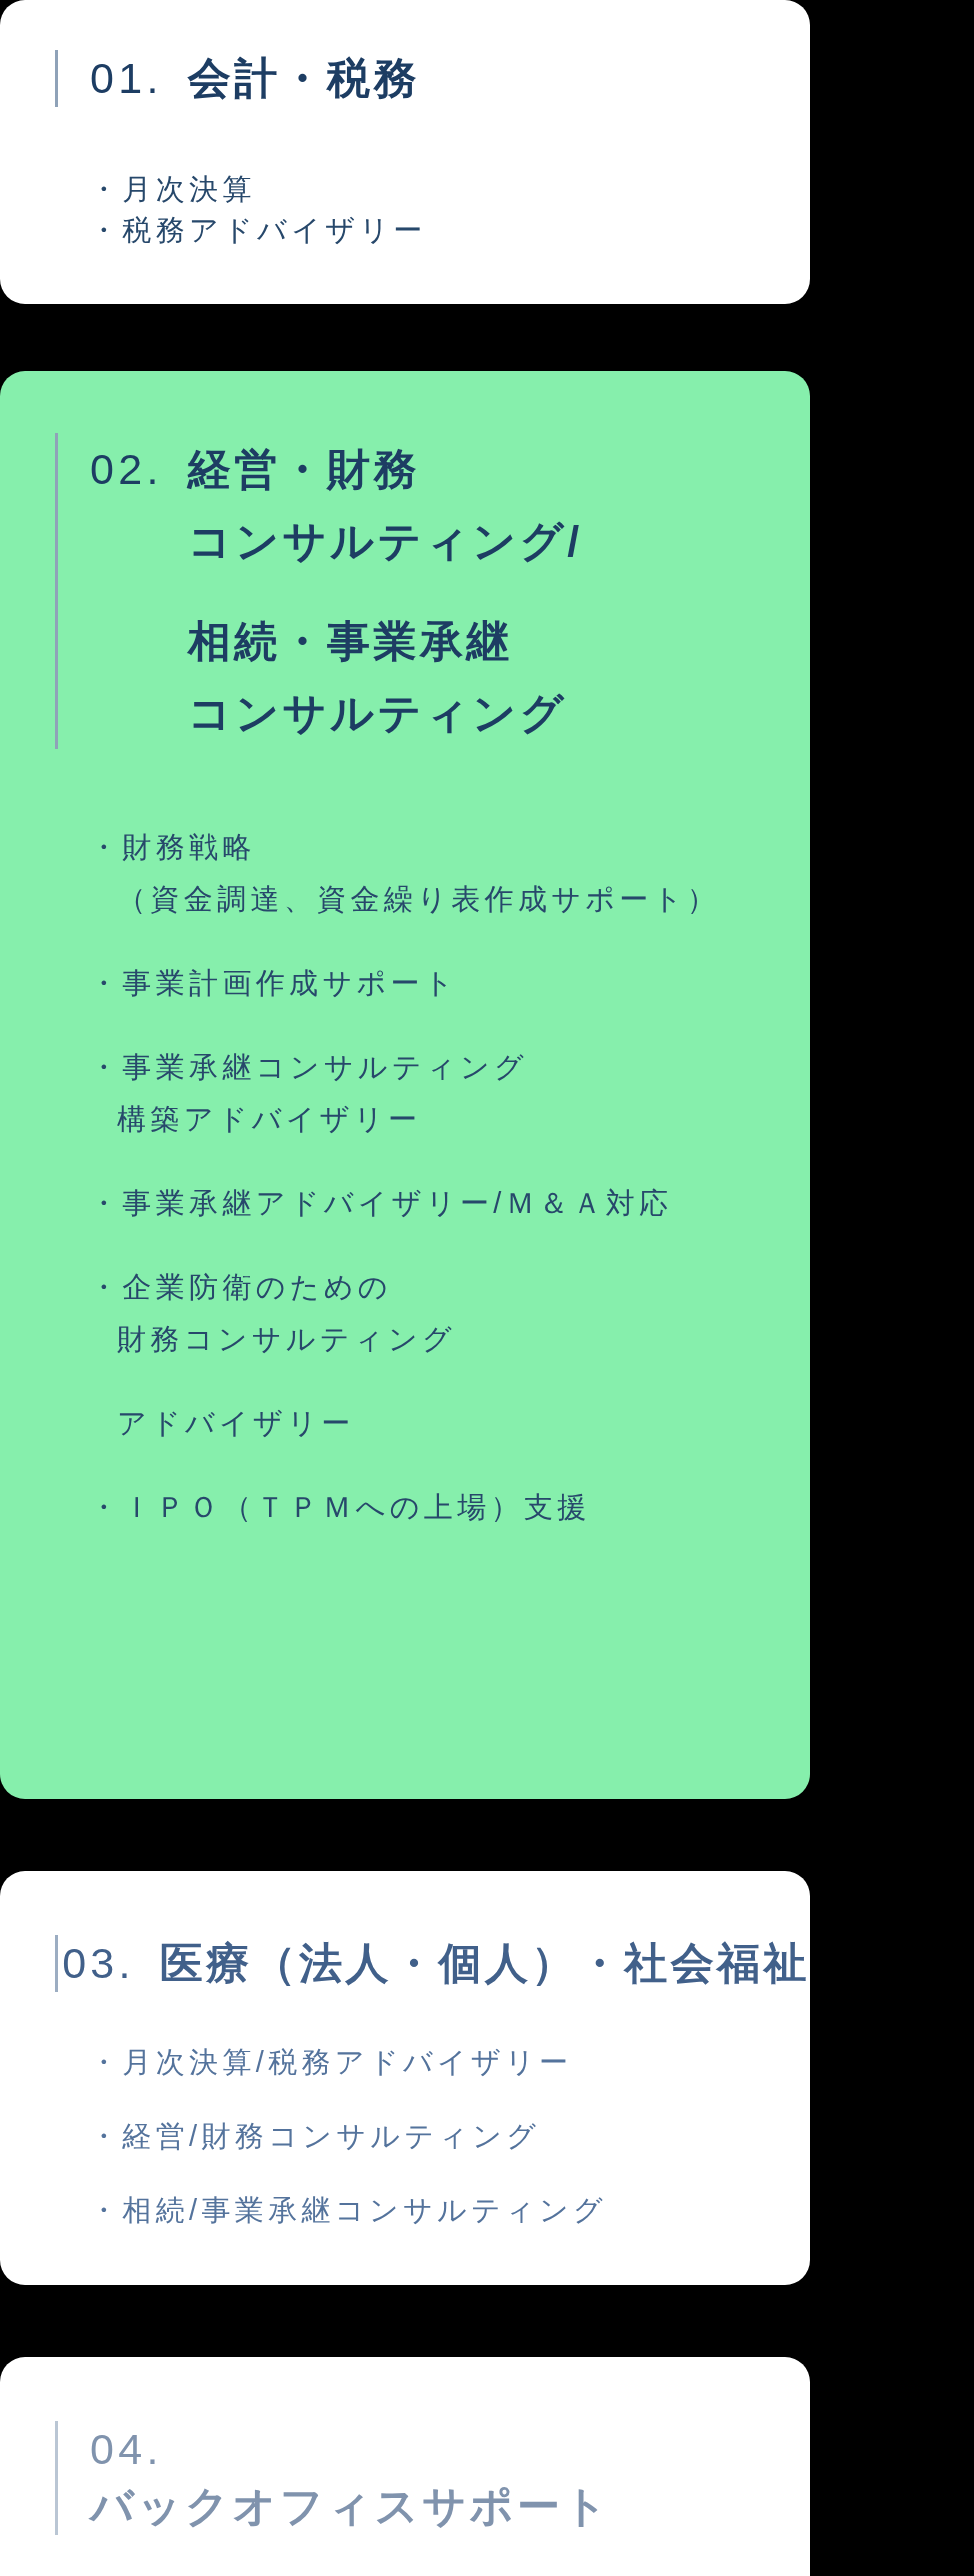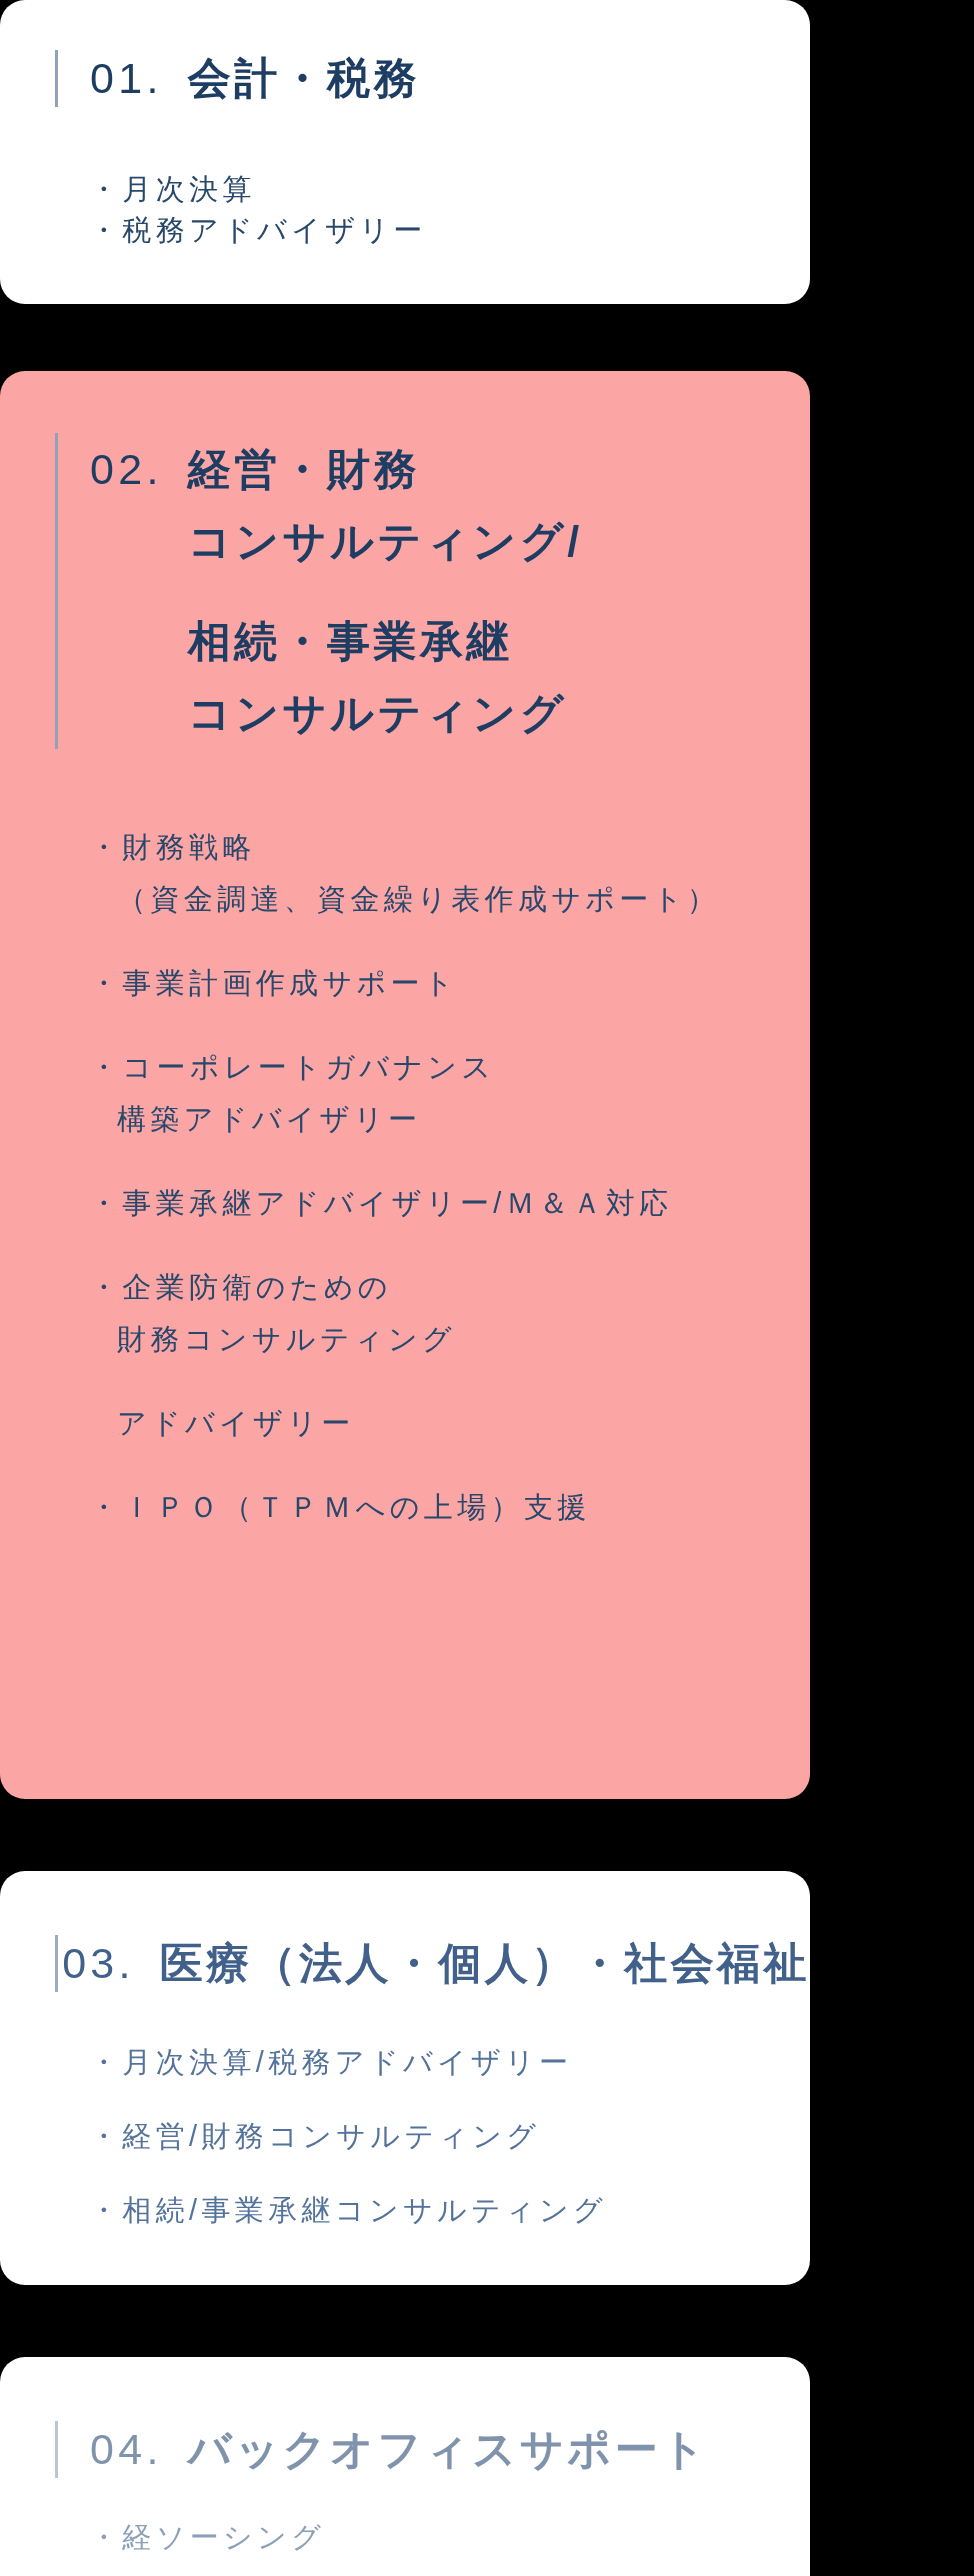--- a/index.html
+++ b/index.html
@@ -70,21 +70,21 @@
   .card-2 .item:last-child { margin-bottom:0; }
 
   .card-3 { min-height:414px; margin-top:72px; padding-top:64px; padding-bottom:49px; }
   .card-3 .card-heading { font-size:43px; line-height:57px;justify-content:flex-end; }
   .card-3 .item-list { margin-top:44px; }
   .card-3 .item-line { line-height:52px; }
   .card-3 .item { margin-bottom:22px; }
   .card-3 .item:last-child { margin-bottom:0; }
 
   .card-4 { min-height:532px; margin-top:72px; padding-top:64px; padding-bottom:98px; }
-  .card-4 .card-heading { font-size:43px; line-height:57px; }
+  .card-4 .card-heading { font-size:43px; line-height:57px;flex-direction:column; }
   .card-4 .item-list { margin-top:33px;font-family:Liberation Serif, serif; }
   .card-4 .item-line { line-height:52px; }
   .card-4 .item { margin-bottom:23px; }
   .card-4 .item:last-child { margin-bottom:0; }
 </style>
 </head>
 <body>
 
 <main id="services">
     <section class="card card-1" style="background: rgb(255, 255, 255);">
@@ -98,21 +98,21 @@
       </h2>
       <ul class="item-list">
         <li class="item" style="color: rgb(39, 72, 107);">
           <span class="item-line">・月次決算</span>
         </li>
         <li class="item" style="color: rgb(39, 72, 107);">
           <span class="item-line">・税務アドバイザリー</span>
         </li>
       </ul>
     </section>
-    <section class="card card-2" style="background: #fca5a5;">
+    <section class="card card-2" style="background: #86efac;">
       <h2 class="card-heading" style="color: rgb(29, 61, 99); border-left-color: rgb(143, 162, 184);">
         <span class="heading-number">02.</span>
         <span class="heading-title">
           <span class="title-group">
             <span class="title-line">経営・財務</span>
             <span class="title-line">コンサルティング/</span>
           </span>
           <span class="title-group title-group-gap">
             <span class="title-line">相続・事業承継</span>
             <span class="title-line">コンサルティング</span>
@@ -121,21 +121,21 @@
       </h2>
       <ul class="item-list">
         <li class="item" style="color: rgb(39, 72, 107);">
           <span class="item-line">・財務戦略</span>
           <span class="item-line item-cont">（資金調達、資金繰り表作成サポート）</span>
         </li>
         <li class="item" style="color: rgb(39, 72, 107);">
           <span class="item-line">・事業計画作成サポート</span>
         </li>
         <li class="item" style="color: rgb(39, 72, 107);">
-          <span class="item-line">・コーポレートガバナンス</span>
+          <span class="item-line">・事業承継コンサルティング</span>
           <span class="item-line item-cont">構築アドバイザリー</span>
         </li>
         <li class="item" style="color: rgb(39, 72, 107);">
           <span class="item-line">・事業承継アドバイザリー/Ｍ＆Ａ対応</span>
         </li>
         <li class="item" style="color: rgb(39, 72, 107);">
           <span class="item-line">・企業防衛のための</span>
           <span class="item-line item-cont">財務コンサルティング</span>
         </li>
         <li class="item" style="color: rgb(39, 72, 107);">

